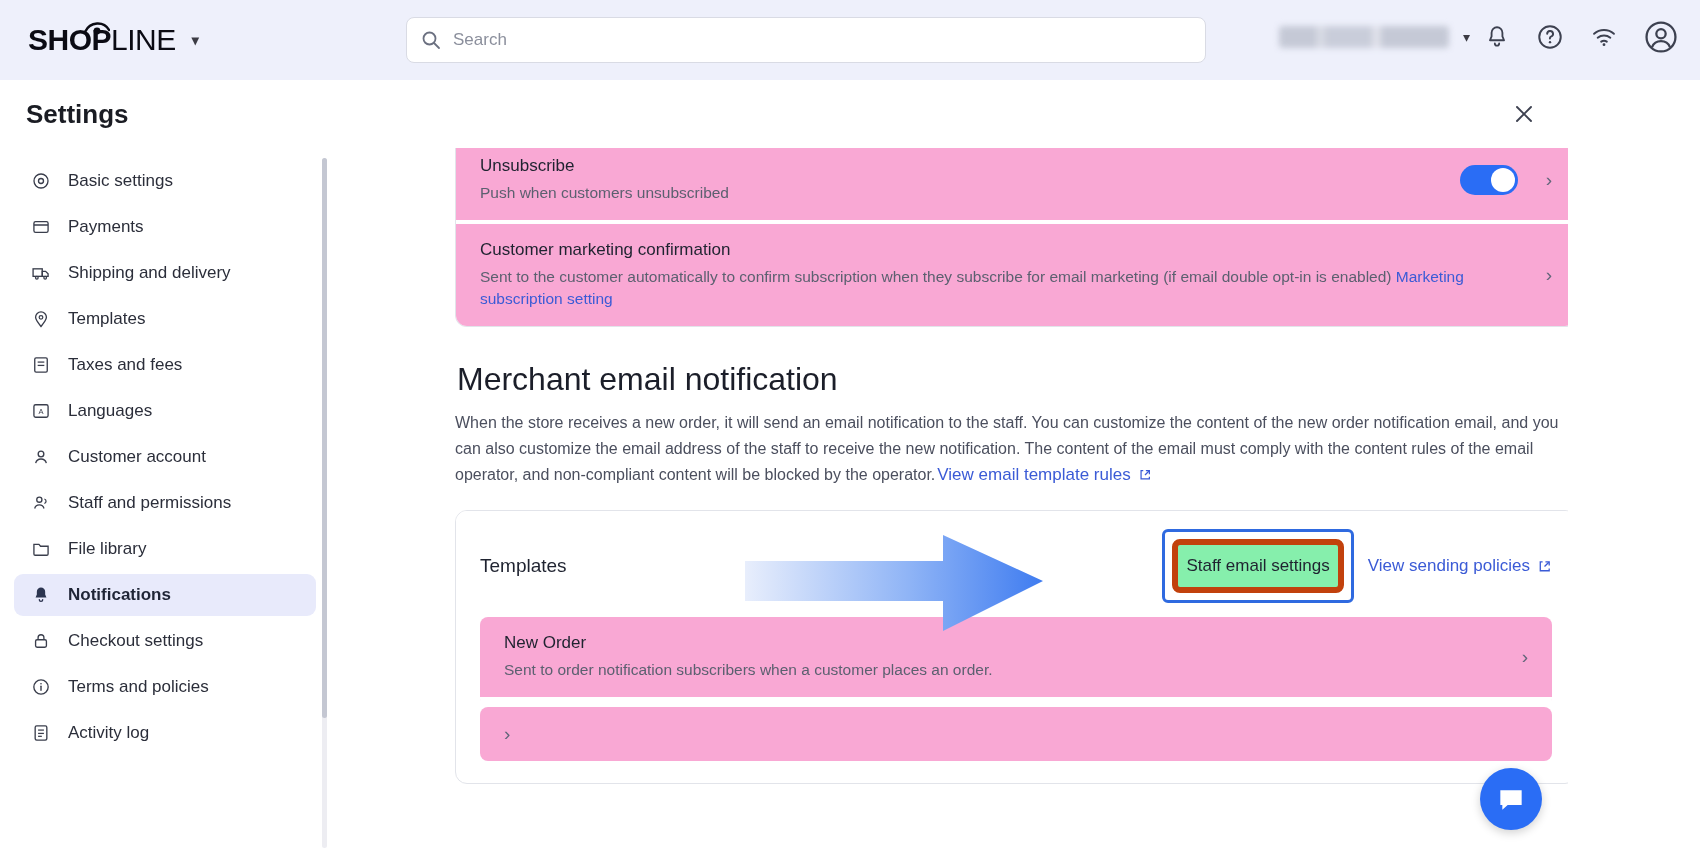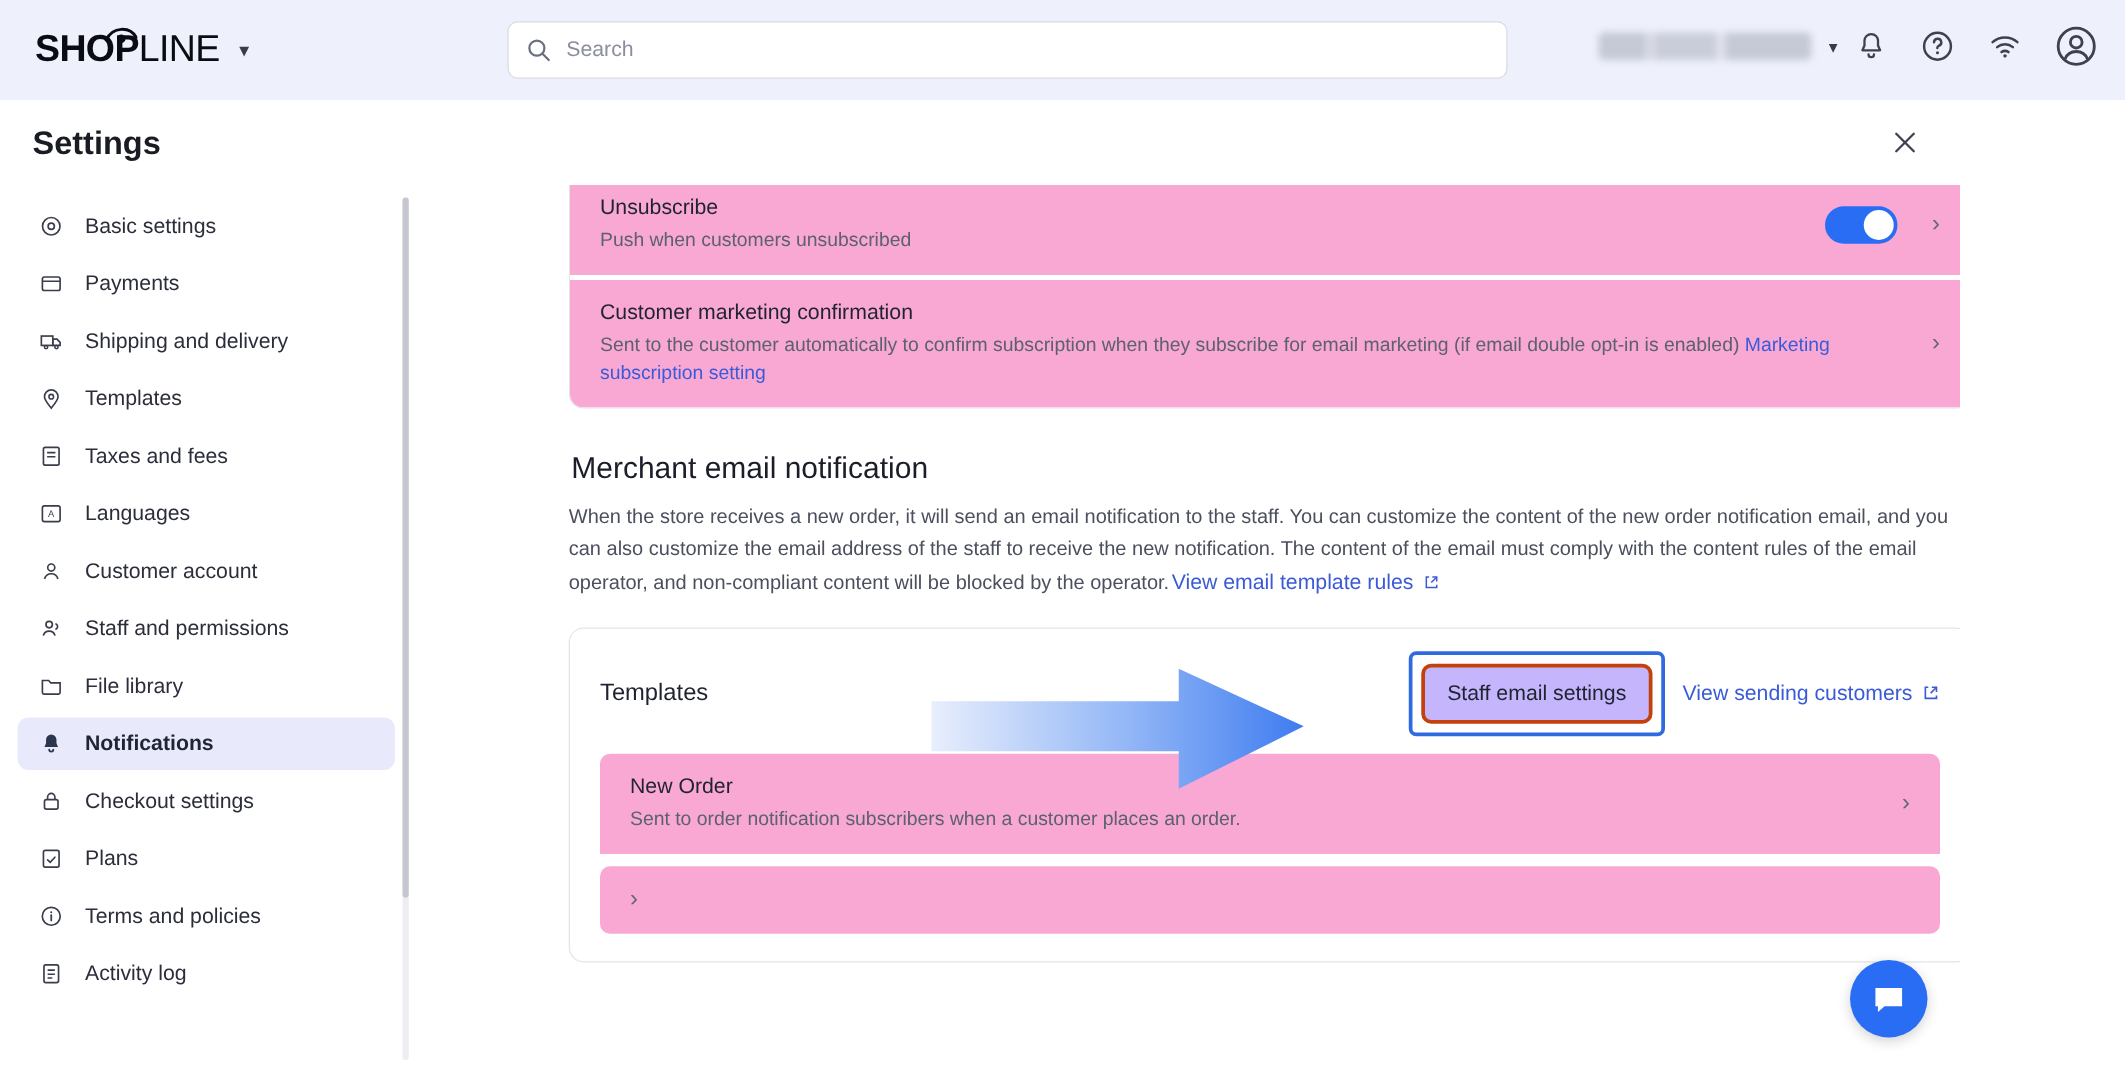--- a/index.html
+++ b/index.html
@@ -124,38 +124,38 @@
   .toggle {
     width: 58px; height: 30px; border-radius: 16px; background: #2a6df5;
     position: relative; align-self: center; margin-right: 28px; cursor: pointer;
   }
   .toggle .knob {
     position: absolute; right: 3px; top: 3px; width: 24px; height: 24px;
     border-radius: 50%; background: #fff;
   }
 
   .section-title {
-    font-size: 24px; color: #1b1e29; margin: 34px 0 12px 2px;
+    font-size: 32px; color: #1b1e29; margin: 34px 0 12px 2px;
   }
   .section-desc {
     font-size: 16px; color: #4b4f5e; line-height: 1.6; width: 1130px;
   }
   .section-desc a { color: #3b5bd6; text-decoration: none; }
 
   .card2 { margin-top: 22px; }
   .templates-row {
     display: flex; align-items: center; justify-content: space-between;
     padding: 18px 24px 14px 24px; background: #ffffff;
   }
   .templates-label { font-size: 19px; color: #1f2330; }
   .templates-actions { display: flex; align-items: center; gap: 0px; }
 
   .ghost-btn {
-    background: #c4b5fd; border: 3px solid #c2410c; border-radius: 8px;
-    font-size: 17px; color: #1f2330; padding: 11px 18px; cursor: pointer;
+    background: #86efac; border: 6px solid #c2410c; border-radius: 8px;
+    font-size: 17px; color: #1f2330; padding: 11px 8px; cursor: pointer;
   }
   .highlight-box {
     border: 3px solid #2f6ae0; border-radius: 6px; padding: 7px;
     display: inline-flex;
   }
   .link-ext {
     font-size: 17px; color: #3b5bd6; text-decoration: none;
     display: inline-flex; align-items: center; gap: 7px; margin-left: 14px;
   }
 
@@ -355,29 +355,20 @@
     <div class="nav-item">
       <span class="nav-ico">
         <svg width="20" height="20" viewBox="0 0 24 24">
             <rect x="5.5" y="10.5" width="13" height="9" rx="1.8" fill="none" stroke="currentColor" stroke-width="1.6"></rect>
             <path d="M8.5 10.5V8a3.5 3.5 0 0 1 7 0v2.5" fill="none" stroke="currentColor" stroke-width="1.6"></path>
           </svg>
       </span>
       <span>Checkout settings</span>
     </div>
 
-    <div class="nav-item">
-      <span class="nav-ico">
-        <svg width="20" height="20" viewBox="0 0 24 24">
-            <rect x="4.5" y="4" width="15" height="16" rx="1.8" fill="none" stroke="currentColor" stroke-width="1.6"></rect>
-            <path d="M8.5 13l2.5 2.5 4.5-5" fill="none" stroke="currentColor" stroke-width="1.6" stroke-linecap="round"></path>
-          </svg>
-      </span>
-      <span>Plans</span>
-    </div>
 
     <div class="nav-item">
       <span class="nav-ico">
         <svg width="20" height="20" viewBox="0 0 24 24">
             <circle cx="12" cy="12" r="8.6" fill="none" stroke="currentColor" stroke-width="1.6"></circle>
             <line x1="12" y1="11" x2="12" y2="16" stroke="currentColor" stroke-width="1.7" stroke-linecap="round"></line>
             <circle cx="12" cy="8.1" r="1" fill="currentColor"></circle>
           </svg>
       </span>
       <span>Terms and policies</span>
@@ -443,21 +434,21 @@
     </div>
 
     <div class="card card2">
       <div class="templates-row">
         <span class="templates-label">Templates</span>
         <div class="templates-actions">
           <span class="highlight-box">
             <button class="ghost-btn">Staff email settings</button>
           </span>
           <a href="#" class="link-ext">
-            <span>View sending customers</span>
+            <span>View sending policies</span>
             <svg width="15" height="15" viewBox="0 0 16 16">
                 <path d="M6 3H3.5v9.5H13V10" fill="none" stroke="#3b5bd6" stroke-width="1.4"></path>
                 <path d="M9 3h4v4" fill="none" stroke="#3b5bd6" stroke-width="1.4"></path>
                 <line x1="8" y1="8" x2="12.6" y2="3.4" stroke="#3b5bd6" stroke-width="1.4"></line>
               </svg>
           </a>
         </div>
       </div>
 
       <div style="padding:0 24px 22px 24px;">

